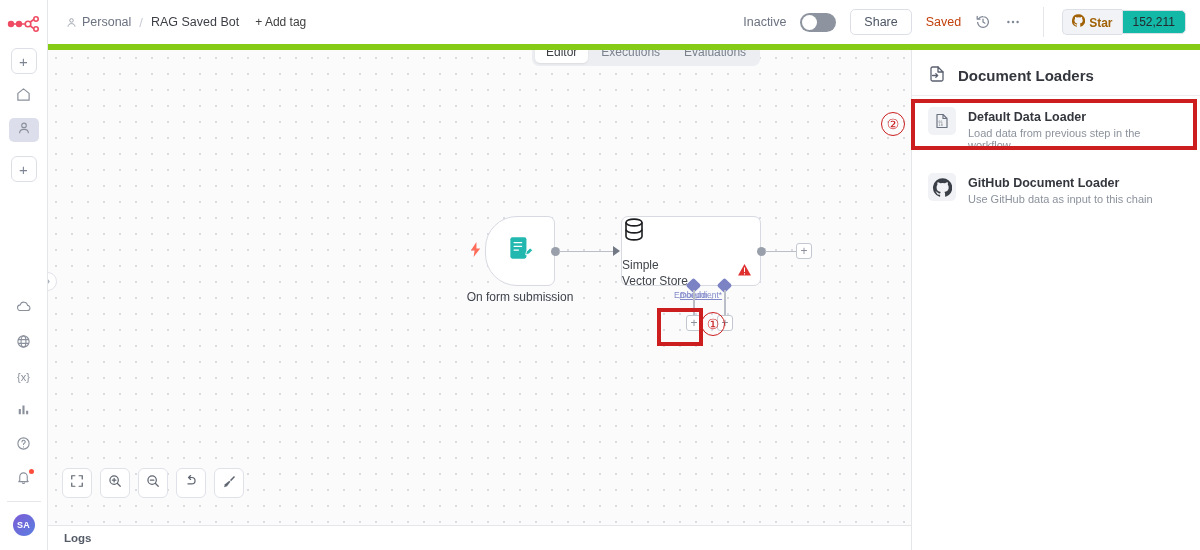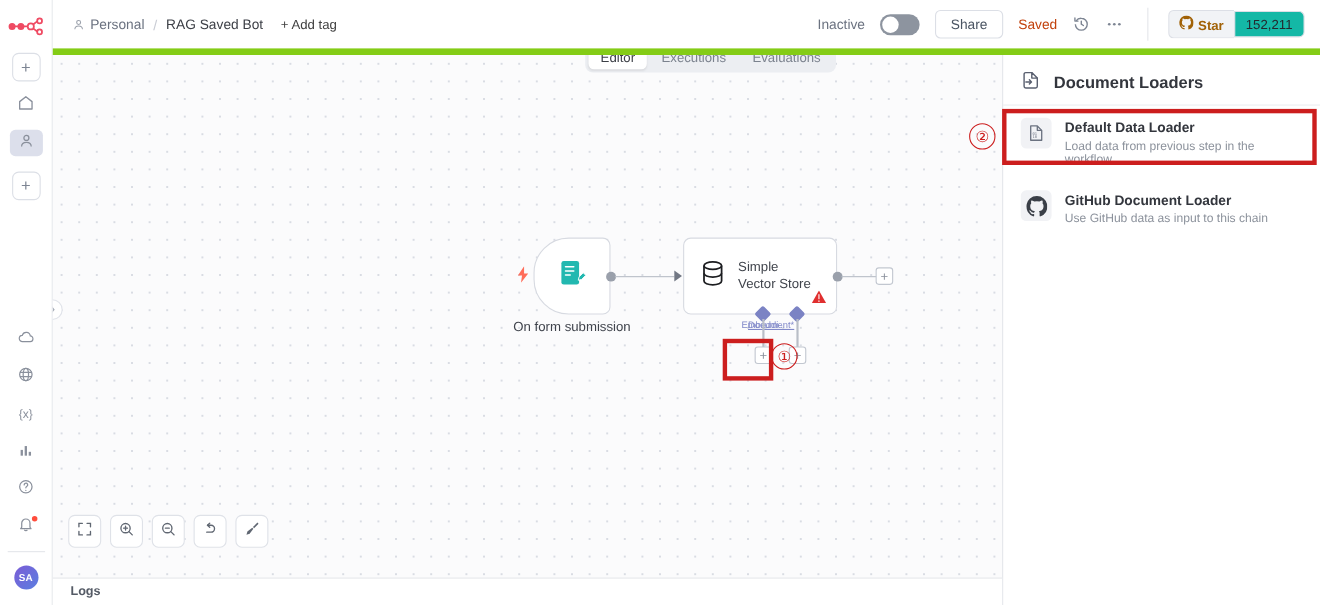--- a/index.html
+++ b/index.html
@@ -128,21 +128,21 @@
     position: absolute; left: 421px; top: 192px;
     color: #ff6d5a; font-size: 15px; line-height: 1;
   }
   .node-trigger-label {
     position: absolute; left: 377px; top: 240px; width: 190px;
     text-align: center; font-size: 12px; color: #40444c;
   }
   .node-vs {
     position: absolute; left: 573px; top: 166px; width: 140px; height: 70px;
     background: #fff; border: 1px solid #d7dae1; border-radius: 7px;
-    display: flex; align-items: center; padding-left: 14px; gap: 11px;
+    display: flex; align-items: flex-start; gap: 11px; flex-direction: column;
   }
   .node-vs-title { font-size: 12px; color: #40444c; line-height: 1.3; width: 68px; }
   .warn-tri { position: absolute; right: 9px; bottom: 6px; color: #e02f2f; font-size: 12px; }
   .dot {
     position: absolute; width: 9px; height: 9px; border-radius: 50%;
     background: #9aa0ab;
   }
   .conn-line { position: absolute; background: #b9bec7; }
   .plus-stub {
     position: absolute; width: 16px; height: 16px; border: 1px solid #c2c7d0;

